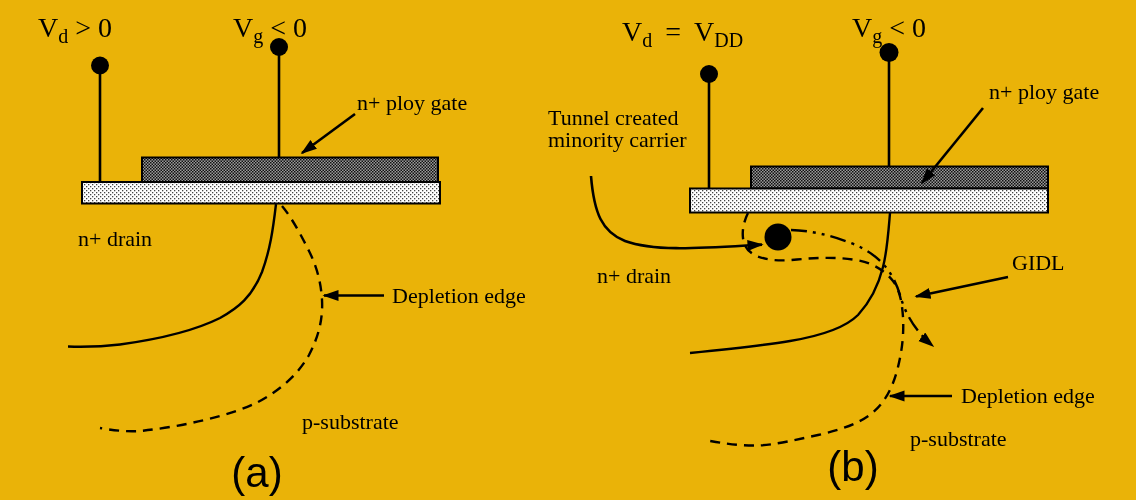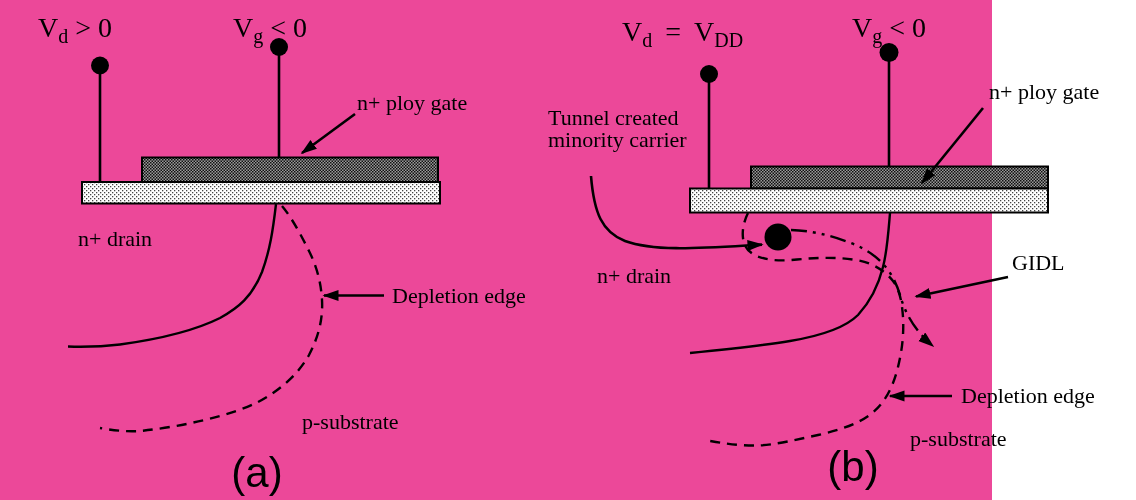--- a/index.html
+++ b/index.html
@@ -1,16 +1,16 @@
 <!DOCTYPE html>
 <html><head>
 <meta charset="utf-8">
 <style>
   html,body{margin:0;padding:0;background:#ffffff;}
-  .fig{width:992px;height:500px;position:relative;background:#ec4899;}
+  .fig{width:1136px;height:500px;position:relative;background:#eab308;}
   svg{display:block;}
   text{fill:currentColor;}
   .serif{font-family:"Liberation Serif",serif;}
   .sans{font-family:"Liberation Sans",sans-serif;}
   .lbl{font-size:22px;}
   .term{font-size:28px;}
   .sub{font-size:20px;}
   .cap{font-size:42px;}
 </style>
 </head>

